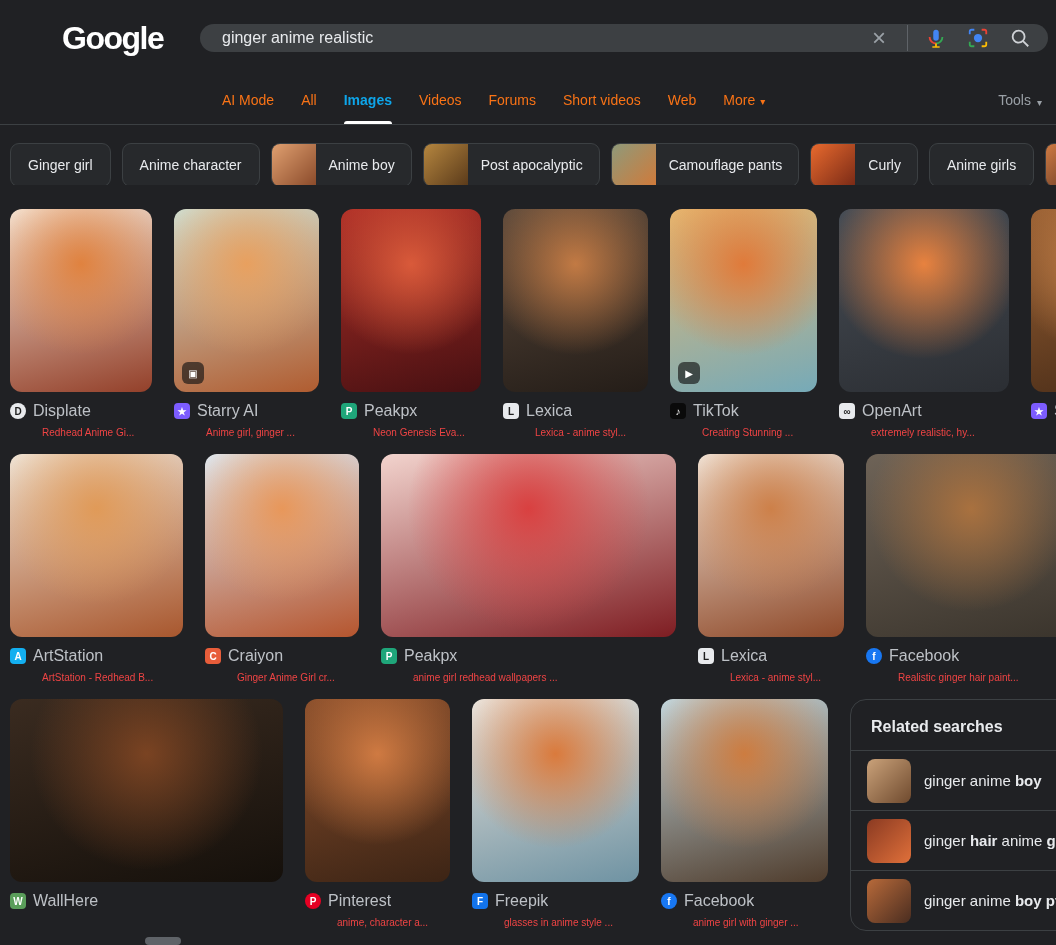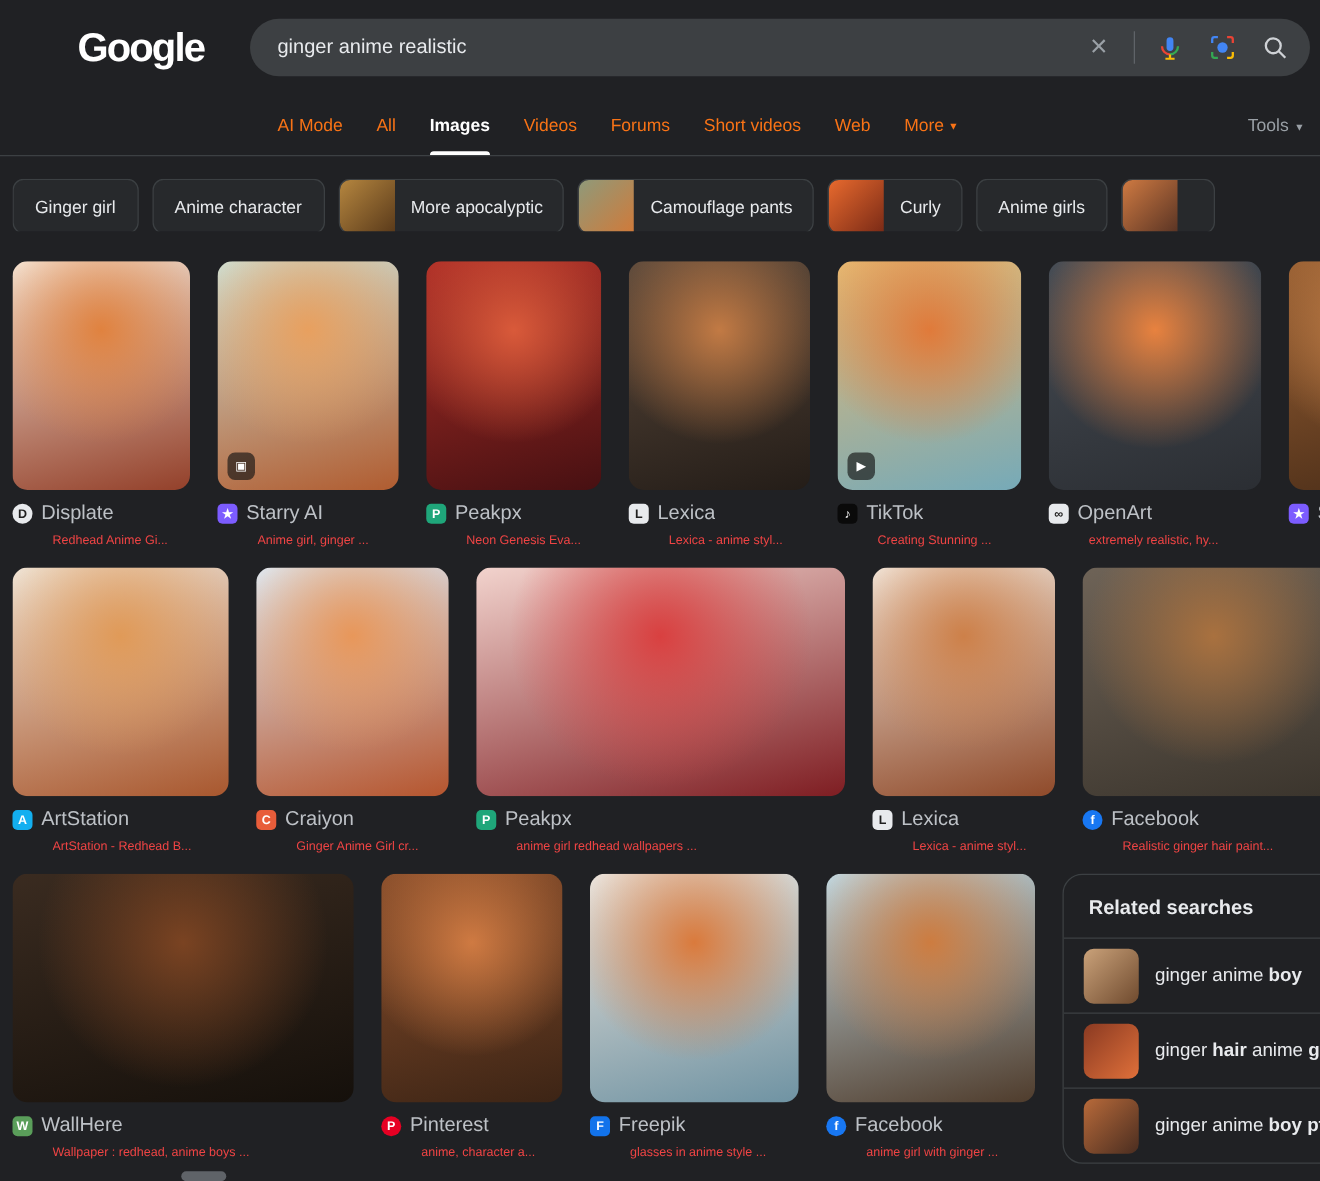--- a/index.html
+++ b/index.html
@@ -6,35 +6,35 @@
   html,body { width:1056px; height:945px; overflow:hidden; }
   body {
     background:#202124;
     font-family:"Liberation Sans", sans-serif;
     color:#e8eaed;
     position:relative;
   }
   
   .header { display:flex; align-items:center; height:76px; padding:0 8px 0 62px; }
   .logo { font-size:32px; font-weight:700; color:#fff; letter-spacing:-1.5px; width:98px; flex:none; cursor:pointer; }
-  .searchbar { flex:1; margin-left:40px; height:46px; background:#3d4043; border-radius:24px;
+  .searchbar { flex:1; margin-left:40px; height:28px; background:#3d4043; border-radius:24px;
                display:flex; padding:0 8px 0 22px; }
   .search-input { flex:1; background:transparent; border:none; outline:none; color:#e8eaed;
                   font-size:16px; font-family:inherit; cursor:text; }
   .sb-icons { display:flex; align-items:center; gap:2px; }
   .icon-btn { background:none; border:none; width:40px; height:40px; display:flex; align-items:center;
               justify-content:center; cursor:pointer; color:#9aa0a6; }
   .close-x { font-size:24px; line-height:1; color:#9aa0a6; }
   .vdiv { width:1px; height:26px; background:#5f6368; margin:0 6px; }
   
   .tabsbar { display:flex; align-items:center; height:49px; padding-left:222px;
              border-bottom:1px solid #3c4043; }
   .tabs { display:flex; align-items:stretch; gap:27px; height:100%; }
   .tab { display:flex; align-items:center; gap:5px; color:#f97316; font-size:14px; cursor:pointer; position:relative; white-space:nowrap; }
-  .tab.active { color:#ffffff; font-weight:700; }
+  .tab.active { color:#0ea5e9; font-weight:700; }
   .tab.active::after { content:""; position:absolute; left:0; right:0; bottom:0; height:3px;
                        background:#fff; border-radius:3px 3px 0 0; }
   .caret { font-size:10px; color:inherit; margin-top:2px; }
   .tools { margin-left:auto; margin-right:14px; color:#9aa0a6; font-size:14px; display:flex;
            gap:6px; align-items:flex-end; cursor:pointer; white-space:nowrap; }
   
   .chips { display:flex; gap:11px; margin:18px 0 0 10px; height:42px; overflow:hidden; }
   .chip { flex:none; display:flex; align-items:center; height:44px; background:#27292c;
           border:1px solid #3c4043; border-radius:9px; overflow:hidden; cursor:pointer; }
   .chip-thumb { width:44px; height:100%; flex:none; }
@@ -149,22 +149,26 @@
   <div class="chips">
       <div class="chip no-thumb">
 
     <span class="chip-label">Ginger girl</span>
   </div>
       <div class="chip no-thumb">
 
     <span class="chip-label">Anime character</span>
   </div>
       <div class="chip">
+    <span class="chip-thumb" style="background: linear-gradient(135deg, rgb(224, 160, 112), rgb(138, 74, 42));"></span>
+    <span class="chip-label">Anime boy</span>
+  </div>
+      <div class="chip">
     <span class="chip-thumb" style="background: linear-gradient(135deg, rgb(181, 134, 63), rgb(90, 58, 26));"></span>
-    <span class="chip-label">More apocalyptic</span>
+    <span class="chip-label">Post apocalyptic</span>
   </div>
       <div class="chip">
     <span class="chip-thumb" style="background: linear-gradient(135deg, rgb(143, 154, 122), rgb(208, 122, 58));"></span>
     <span class="chip-label">Camouflage pants</span>
   </div>
       <div class="chip">
     <span class="chip-thumb" style="background: linear-gradient(135deg, rgb(232, 106, 46), rgb(122, 42, 22));"></span>
     <span class="chip-label">Curly</span>
   </div>
       <div class="chip no-thumb">
@@ -304,21 +308,20 @@
       </div>
       <div class="row">
         <figure class="card" style="width: 273px;">
     <div class="thumb" style="background: radial-gradient(circle at 50% 30%, rgb(122, 67, 34) 0%, rgba(0, 0, 0, 0) 62%), linear-gradient(165deg, rgb(58, 43, 32), rgb(21, 16, 11));">
       
     </div>
     <div class="src">
       <span class="favicon" style="background: rgb(90, 158, 90); color: rgb(255, 255, 255);">W</span>
       <span class="srcname">WallHere</span>
     </div>
-    <div class="title">Wallpaper : redhead, anime boys ...</div>
   </figure>
         <figure class="card" style="width: 145px;">
     <div class="thumb" style="background: radial-gradient(circle at 50% 30%, rgb(207, 122, 66) 0%, rgba(0, 0, 0, 0) 62%), linear-gradient(165deg, rgb(138, 79, 44), rgb(60, 36, 21));">
       
     </div>
     <div class="src">
       <span class="favicon" style="background: rgb(230, 0, 35); color: rgb(255, 255, 255); border-radius: 50%;">P</span>
       <span class="srcname">Pinterest</span>
     </div>
     <div class="title">anime, character a...</div>

